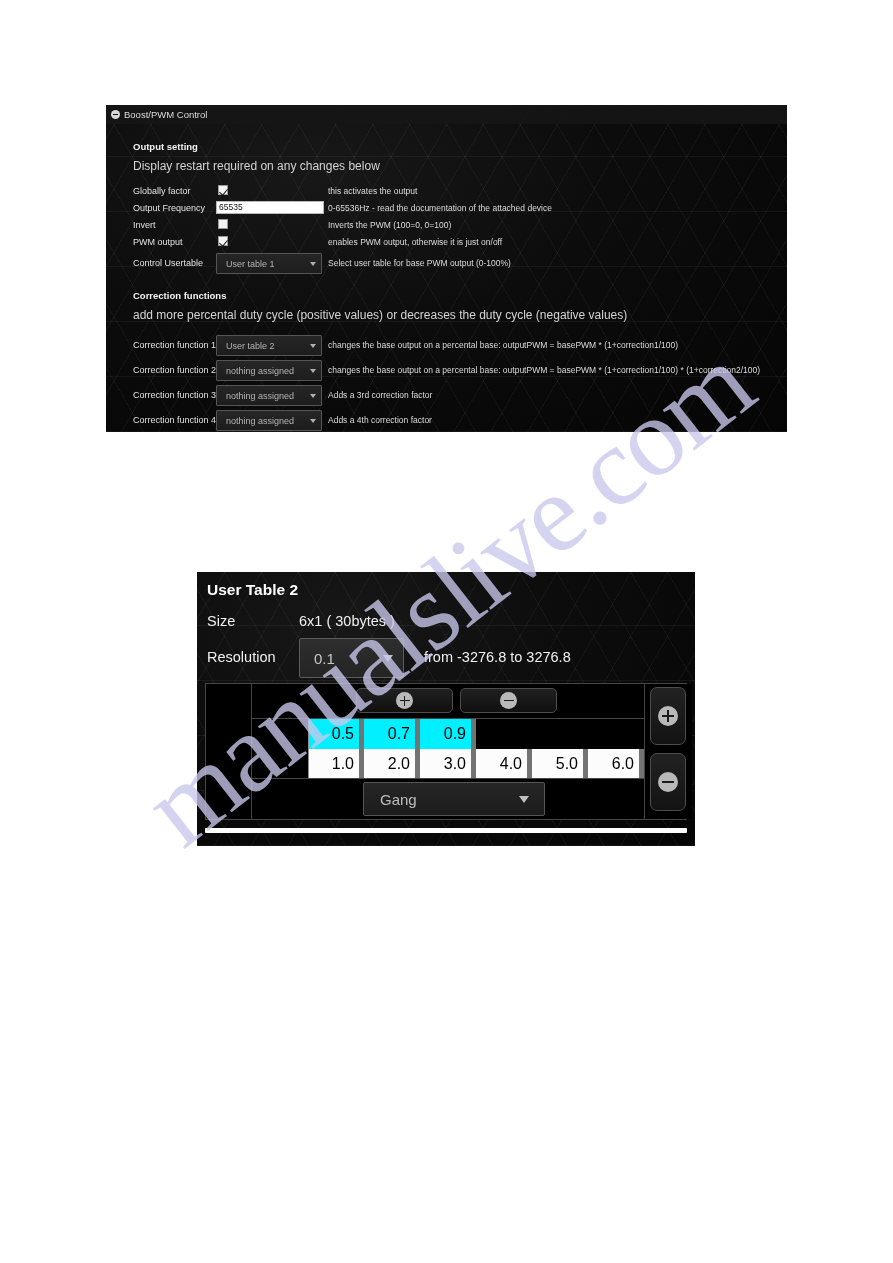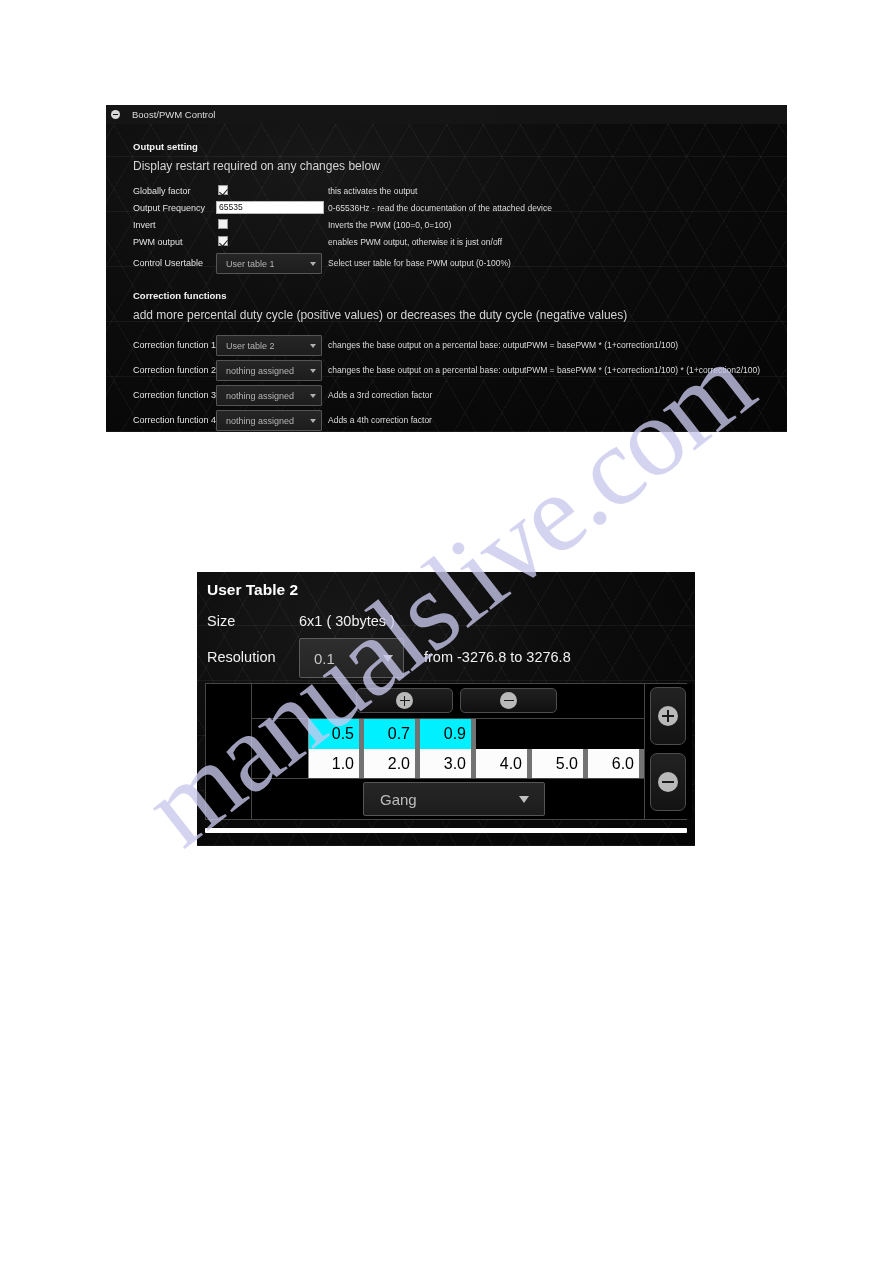--- a/index.html
+++ b/index.html
@@ -83,21 +83,20 @@
     content: "";
     position: absolute;
     left: 2px; top: 4px;
     width: 5px; height: 1px;
     background: #111;
   }
   #pwm-title-text {
     font-size: 9.5px;
     color: #dcdcdc;
     line-height: 1;
-    margin-left: 8px;
   }
 
   .pwm-body { position: absolute; left: 0; top: 19px; width: 100%; }
 
   .sect-head {
     position: absolute;
     font-size: 9.5px;
     font-weight: bold;
     color: #f2f2f2;
   }

